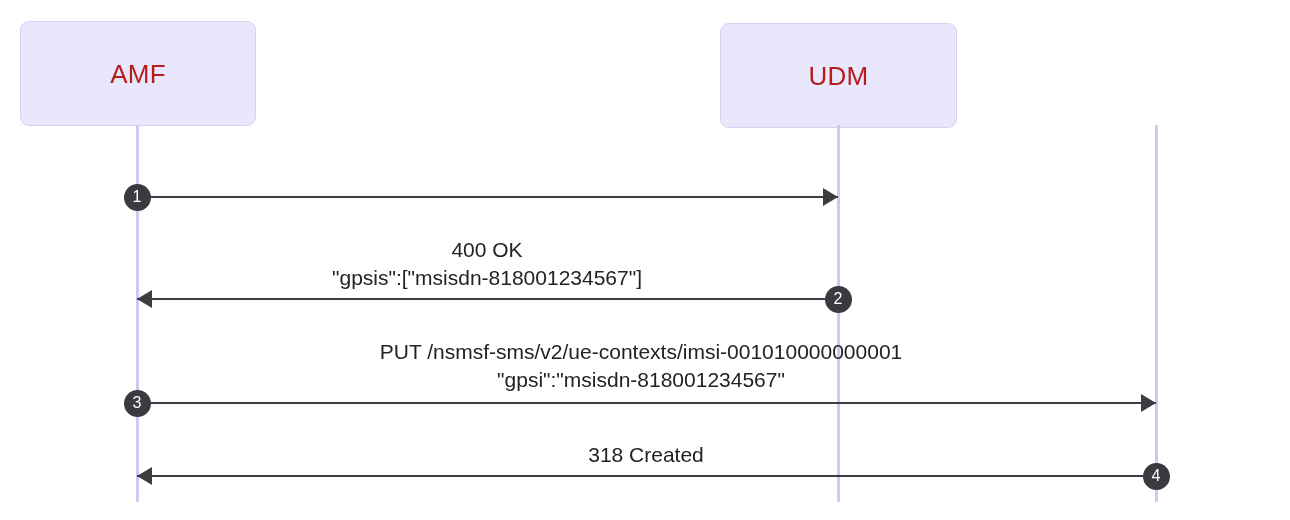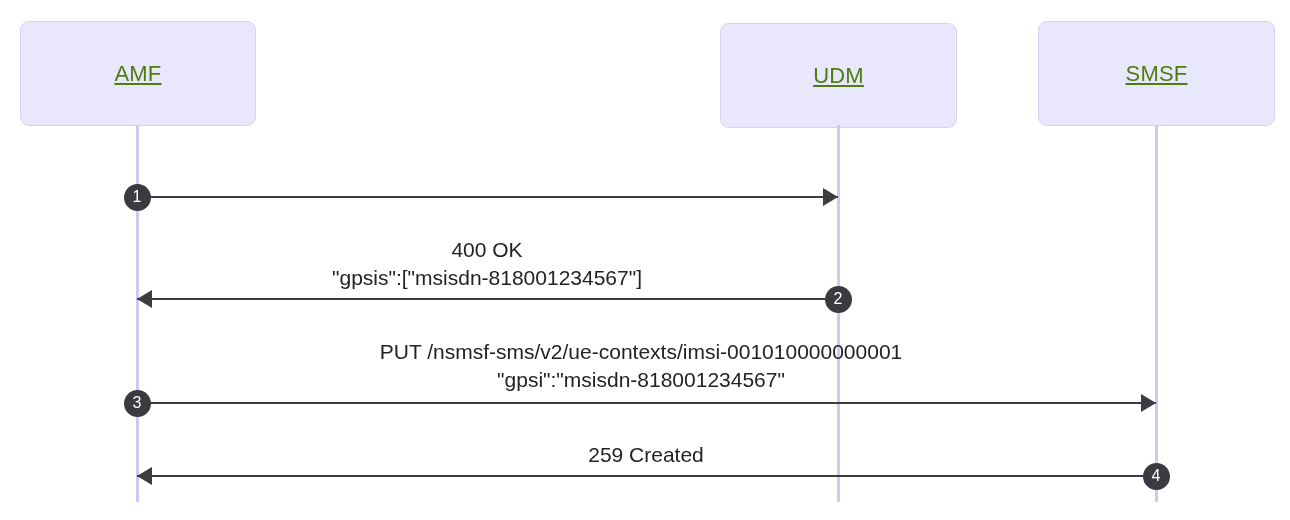--- a/index.html
+++ b/index.html
@@ -22,26 +22,25 @@
     position: absolute;
     box-sizing: border-box;
     background: #e8e7fb;
     border: 1.6px solid #d6d2f2;
     border-radius: 9px;
     display: flex;
     align-items: center;
     justify-content: center;
   }
   .participant-label {
-    font-size: 22px;
-    color: #4d7c0f;
+    font-size: 26px;
+    color: #b91c1c;
     letter-spacing: 0.2px;
     line-height: 1;
     font-family: "Liberation Sans", sans-serif;
-    text-decoration: underline;
   }
   .lifeline {
     position: absolute;
     width: 3px;
     background: #cfc9ee;
     border-radius: 1px;
   }
   .msg-label {
     position: absolute;
     font-size: 21px;
@@ -90,40 +89,37 @@
 
 <div id="diagram-root">
     <div class="participant-box" style="left: 20px; top: 21px; width: 236px; height: 105px;">
       <span class="participant-label">AMF</span>
     </div>
     <div class="lifeline" style="left: 135.5px; top: 125px; height: 377px;"></div>
     <div class="participant-box" style="left: 720px; top: 23px; width: 237px; height: 105px;">
       <span class="participant-label">UDM</span>
     </div>
     <div class="lifeline" style="left: 836.5px; top: 125px; height: 377px;"></div>
-    <div class="participant-box" style="left: 1038px; top: 21px; width: 237px; height: 105px;">
-      <span class="participant-label">SMSF</span>
-    </div>
     <div class="lifeline" style="left: 1154.5px; top: 125px; height: 377px;"></div>
     <div class="msg-arrow" style="left: 137px; width: 701px; top: 195.7px;"></div>
     <div class="arrow-head right" style="top: 187.5px; left: 823px;"></div>
     <div class="step-badge" style="left: 123.5px; top: 183.5px;">1</div>
     <div class="msg-label" style="left: 487px; top: 236px;">
       <div>400 OK</div>
       <div>"gpsis":["msisdn-818001234567"]</div>
     </div>
     <div class="msg-arrow" style="left: 137px; width: 701px; top: 297.7px;"></div>
     <div class="arrow-head left" style="top: 289.5px; left: 137px;"></div>
     <div class="step-badge" style="left: 824.5px; top: 285.5px;">2</div>
     <div class="msg-label" style="left: 641px; top: 338px;">
       <div>PUT /nsmsf-sms/v2/ue-contexts/imsi-001010000000001</div>
       <div>"gpsi":"msisdn-818001234567"</div>
     </div>
     <div class="msg-arrow" style="left: 137px; width: 1019px; top: 401.7px;"></div>
     <div class="arrow-head right" style="top: 393.5px; left: 1141px;"></div>
     <div class="step-badge" style="left: 123.5px; top: 389.5px;">3</div>
     <div class="msg-label" style="left: 646px; top: 441px;">
-      <div>259 Created</div>
+      <div>318 Created</div>
     </div>
     <div class="msg-arrow" style="left: 137px; width: 1019px; top: 474.7px;"></div>
     <div class="arrow-head left" style="top: 466.5px; left: 137px;"></div>
     <div class="step-badge" style="left: 1142.5px; top: 462.5px;">4</div>
   </div>
 
 </body></html>

